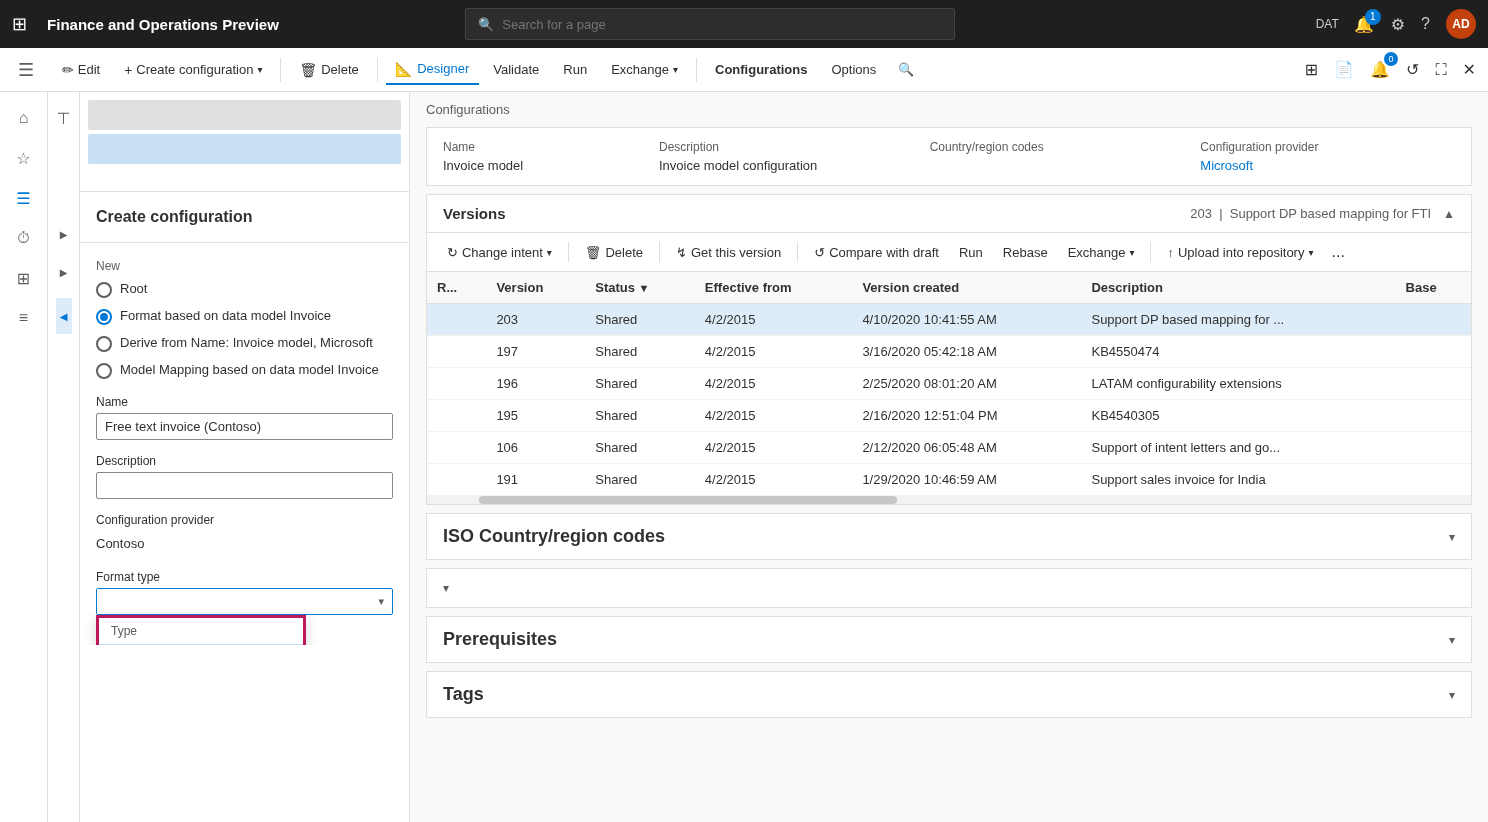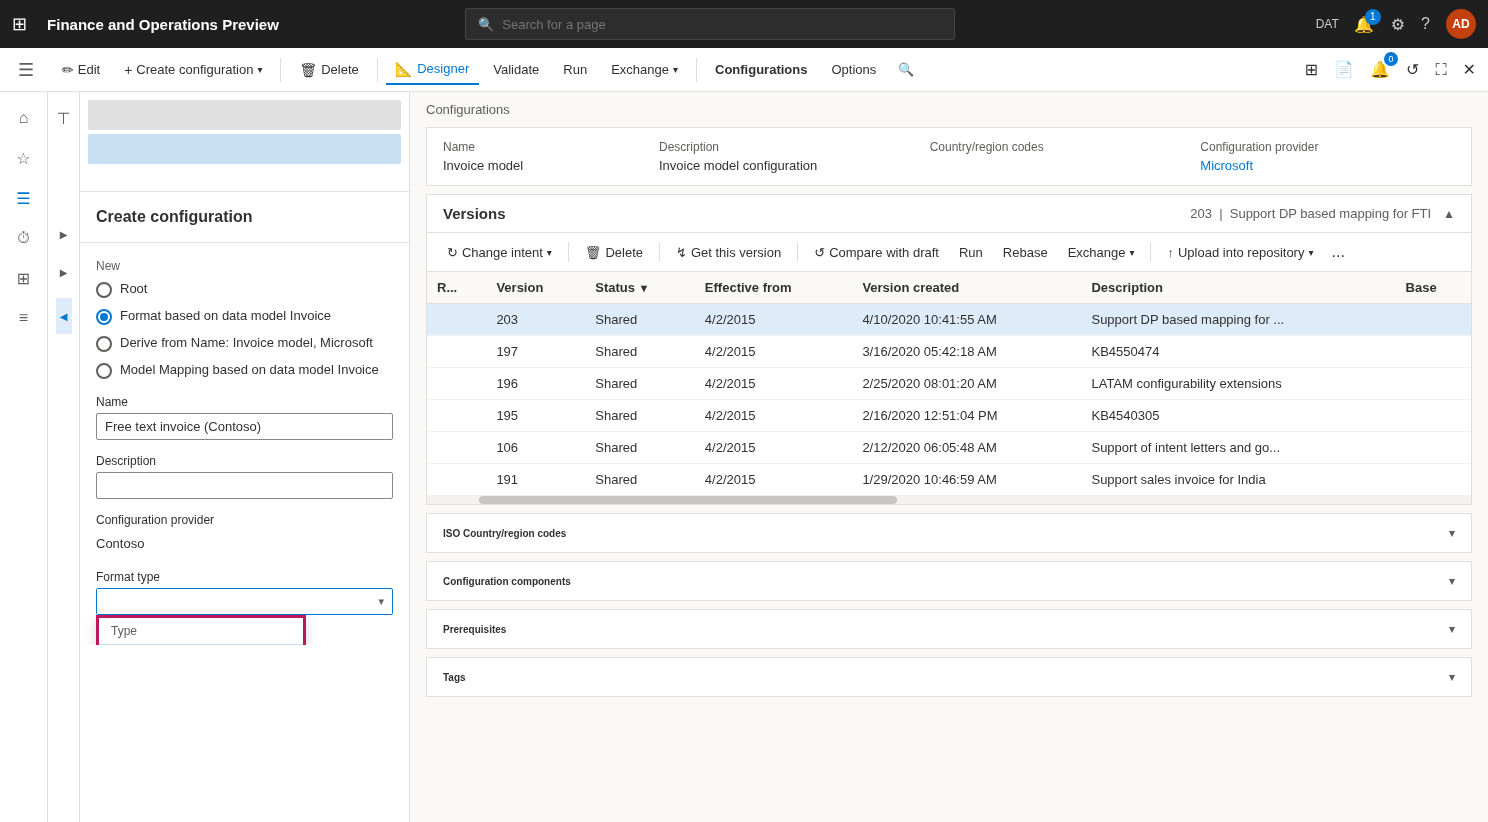--- a/index.html
+++ b/index.html
@@ -161,21 +161,21 @@
     .ver-table td { padding: 8px 10px; border-bottom: 1px solid #f3f2f1; color: #323130; }
     .ver-table tr.selected td { background: #deecf9; }
     .scrollbar-indicator { height: 8px; background: #f3f2f1; position: relative; }
     .scrollbar-thumb { height: 8px; background: #c8c6c4; border-radius: 4px; width: 40%; margin-left: 5%; }
 
     
     .collapsible-section { background: #fff; margin: 0 16px 8px; border: 1px solid #e1dfdd; }
     .collapsible-header {
       display: flex; align-items: center; padding: 12px 16px; cursor: pointer;
     }
-    .collapsible-title { font-size: 10px; font-weight: 600; color: #323130; flex: 1; }
+    .collapsible-title { font-size: 18px; font-weight: 600; color: #323130; flex: 1; }
     .collapsible-chevron { font-size: 12px; color: #605e5c; }
   </style>
 </head>
 <body>
 
 <div class="top-nav">
   <span class="app-grid">⊞</span>
   <span class="app-title">Finance and Operations Preview</span>
   <div class="search-bar">
     <span style="color:#888;font-size:13px;">🔍</span>
@@ -490,21 +490,20 @@
 
     <div id="collapsibles-container">
     <div class="collapsible-section">
     <div class="collapsible-header">
       <span class="collapsible-title">ISO Country/region codes</span>
       <span class="collapsible-chevron">▾</span>
     </div>
   </div>
         <div class="collapsible-section">
     <div class="collapsible-header">
-      <span class="collapsible-title">Configuration components</span>
       <span class="collapsible-chevron">▾</span>
     </div>
   </div>
         <div class="collapsible-section">
     <div class="collapsible-header">
       <span class="collapsible-title">Prerequisites</span>
       <span class="collapsible-chevron">▾</span>
     </div>
   </div>
         <div class="collapsible-section">

